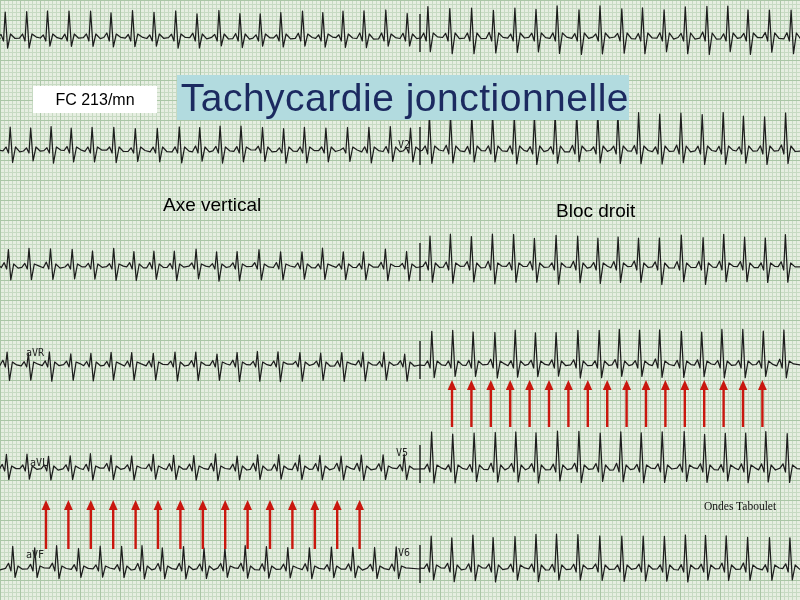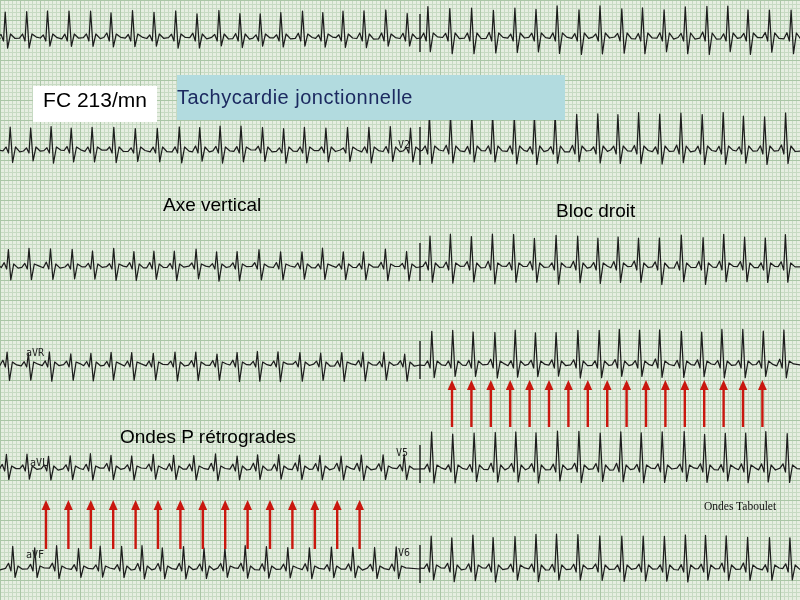--- a/index.html
+++ b/index.html
@@ -11,30 +11,30 @@
     background-color:var(--paper,#e6eee1);
     background-image:
       linear-gradient(var(--grid-major,#a9c5a5) 1px, transparent 1px),
       linear-gradient(90deg, var(--grid-major,#a9c5a5) 1px, transparent 1px),
       linear-gradient(var(--grid-minor,#c7dac3) 1px, transparent 1px),
       linear-gradient(90deg, var(--grid-minor,#c7dac3) 1px, transparent 1px);
     background-size:20px 20px,20px 20px,4px 4px,4px 4px;
   }
   #ecg-svg{position:absolute;left:0;top:0;width:800px;height:600px;}
   .fc-box{
-    position:absolute;left:33px;top:86px;width:124px;height:36px;
+    position:absolute;left:33px;top:86px;width:124px;height:27px;
     background:var(--hr-box-bg,#fff);
     color:var(--text,#000);
-    font-size:21px;line-height:27px;text-align:center;
+    font-size:16px;line-height:27px;text-align:center;
   }
   .title-box{
-    position:absolute;left:177px;top:75px;width:388px;height:45px;
+    position:absolute;left:177px;top:75px;width:452px;height:45px;
     background:var(--title-bg,#b2dbdf);
     color:var(--title-text,#1c2a60);
-    font-size:20px;line-height:45px;text-align:left;
+    font-size:39px;line-height:45px;text-align:right;
     letter-spacing:0.5px;
   }
   .anno{position:absolute;color:var(--text,#000);font-size:19px;white-space:nowrap;}
   .axe{left:163px;top:194px;}
   .bloc{left:556px;top:200px;}
   .ondes{left:120px;top:426px;}
   .credit{
     position:absolute;left:704px;top:500px;
     font-family:"Liberation Serif",serif;font-size:11.5px;color:#111;
   }
@@ -198,16 +198,15 @@
       </g>
       <g>
         <line x1="359.59999999999997" y1="549" x2="359.59999999999997" y2="507" stroke="#c9170e" stroke-width="2.4"></line>
         <path d="M355.2,510 L363.99999999999994,510 L359.59999999999997,500 Z" fill="#c9170e"></path>
       </g>
     </svg>
   <div class="fc-box">FC 213/mn</div>
   <div class="title-box">Tachycardie jonctionnelle</div>
   <div class="anno axe">Axe vertical</div>
   <div class="anno bloc">Bloc droit</div>
-  <div class="anno ondes">Ondes P rétrogrades</div>
   <div class="credit">Ondes Taboulet</div>
   <div class="watermark">J3f1</div>
 </div>
 
 </body></html>

